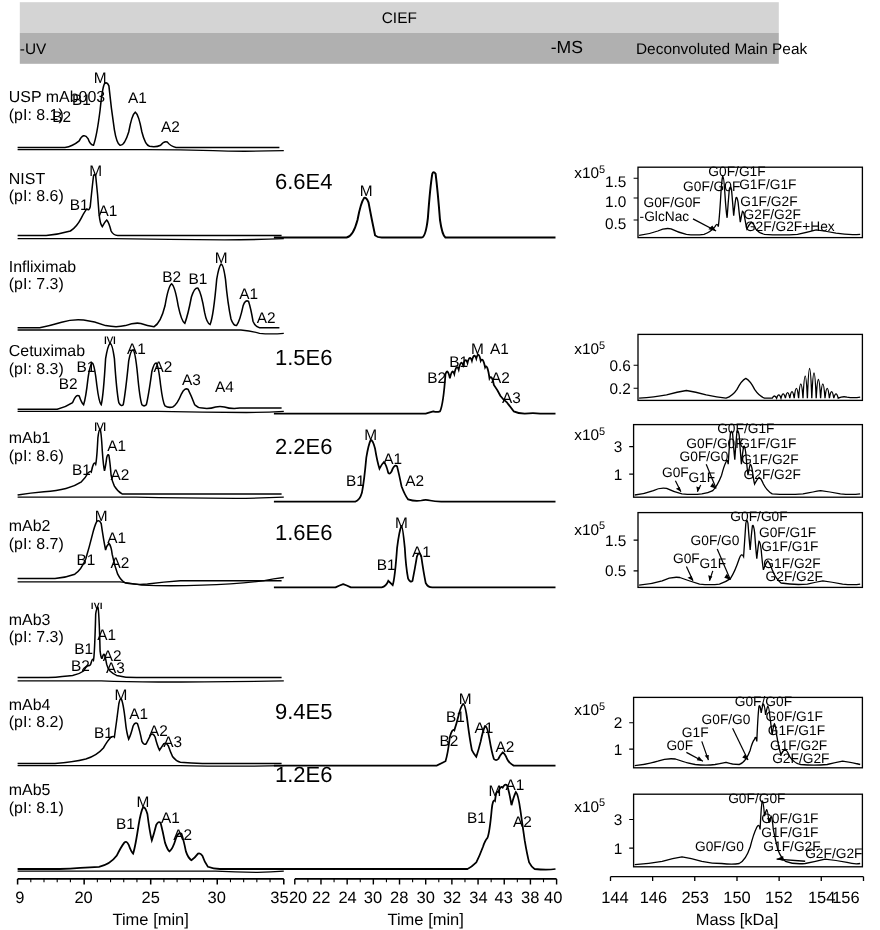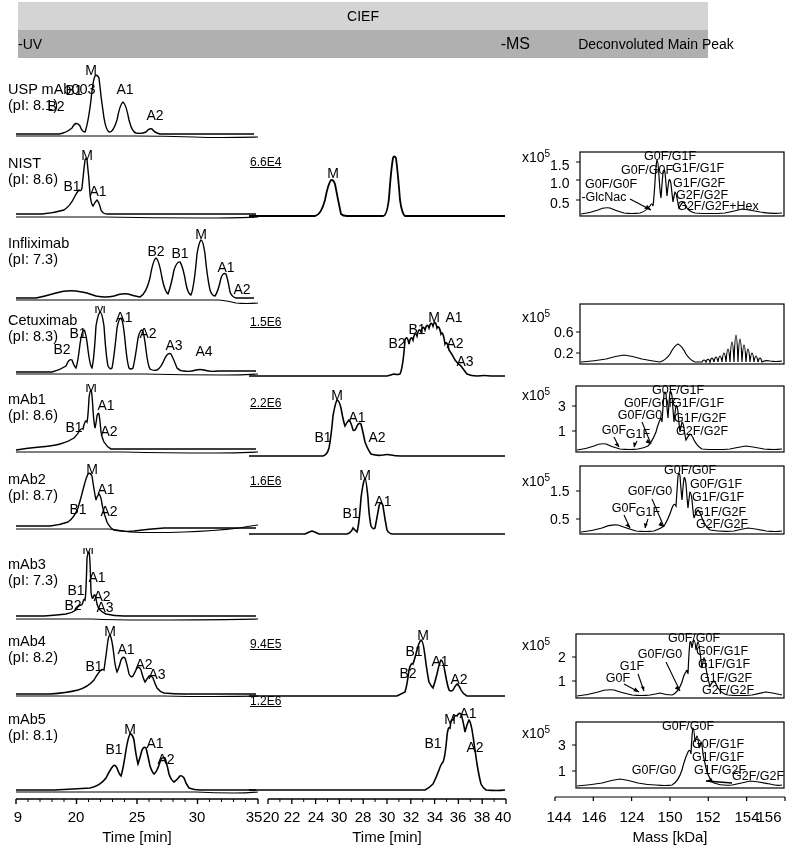--- a/index.html
+++ b/index.html
@@ -13,21 +13,21 @@
   .band-top .ttl{width:100%;text-align:center;font-size:14px;}
   .band-sub .c1{position:absolute;left:0;width:250px;font-size:14px;}
   .band-sub .c2{position:absolute;left:250px;width:262px;text-align:right;font-size:16px;}
   .band-sub .c3{position:absolute;left:512px;width:252px;text-align:center;font-size:14px;}
 
   
   .panel{position:absolute;}
   .panel svg{display:block;}
 
   .rowlabel{position:absolute;font-size:14.5px;line-height:15.5px;white-space:pre;}
-  .msval{position:absolute;font-size:12px;white-space:nowrap;text-decoration:underline;}
+  .msval{position:absolute;font-size:20px;white-space:nowrap;}
 
   
   .axis{position:absolute;}
   .axis .tlab{position:absolute;font-size:15px;transform:translateX(-50%);top:13px;}
   .axis .alab{position:absolute;font-size:15px;top:33px;width:100%;text-align:center;}
 
   
   text{font-family:"Liberation Sans",sans-serif;}
 </style>
 </head>
@@ -398,34 +398,34 @@
    </g>
  </svg>
  <span class="tlab" style="left:5px">20</span>
  <span class="tlab" style="left:26px">22</span>
  <span class="tlab" style="left:50px">24</span>
  <span class="tlab" style="left:73px">30</span>
  <span class="tlab" style="left:97px">28</span>
  <span class="tlab" style="left:121px">30</span>
  <span class="tlab" style="left:145px">32</span>
  <span class="tlab" style="left:169px">34</span>
- <span class="tlab" style="left:192px">36</span>
+ <span class="tlab" style="left:192px">43</span>
  <span class="tlab" style="left:216px">38</span>
  <span class="tlab" style="left:237px">40</span>
  <span class="alab">Time [min]</span>
 </div>
 
 <div class="axis" style="left:553px;top:795px;width:234px">
  <svg width="234" height="10" style="display:block">
    <path d="M2,2 H232" stroke="#000" stroke-width="1.2" fill="none"></path>
    <g stroke="#000" stroke-width="1.2">
      <path d="M2,2 v4 M40.3,2 v4 M78.6,2 v4 M117,2 v4 M155.3,2 v4 M193.6,2 v4 M232,2 v4"></path>
    </g>
  </svg>
  <span class="tlab" style="left:6px">144</span>
  <span class="tlab" style="left:41px">146</span>
- <span class="tlab" style="left:79px">124</span>
+ <span class="tlab" style="left:79px">253</span>
  <span class="tlab" style="left:117px">150</span>
  <span class="tlab" style="left:155px">152</span>
  <span class="tlab" style="left:194px">154</span>
  <span class="tlab" style="left:216px">156</span>
  <span class="alab">Mass [kDa]</span>
 </div>
 
 </body></html>

